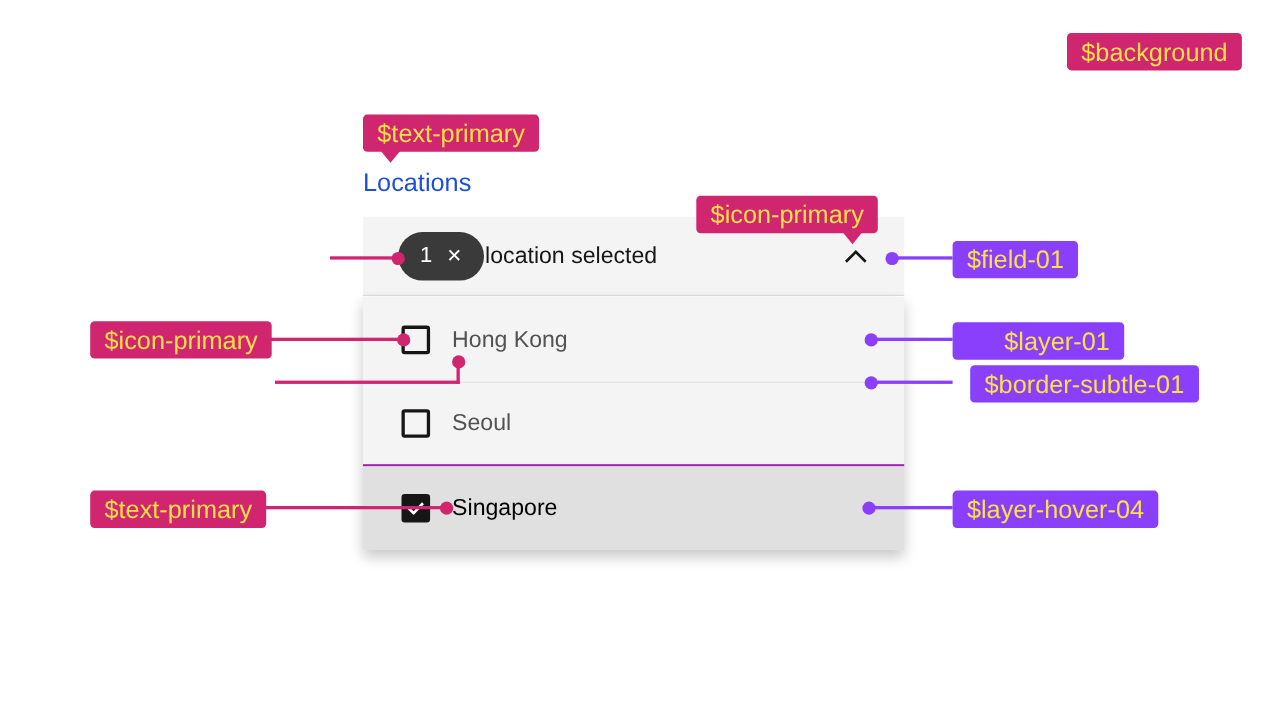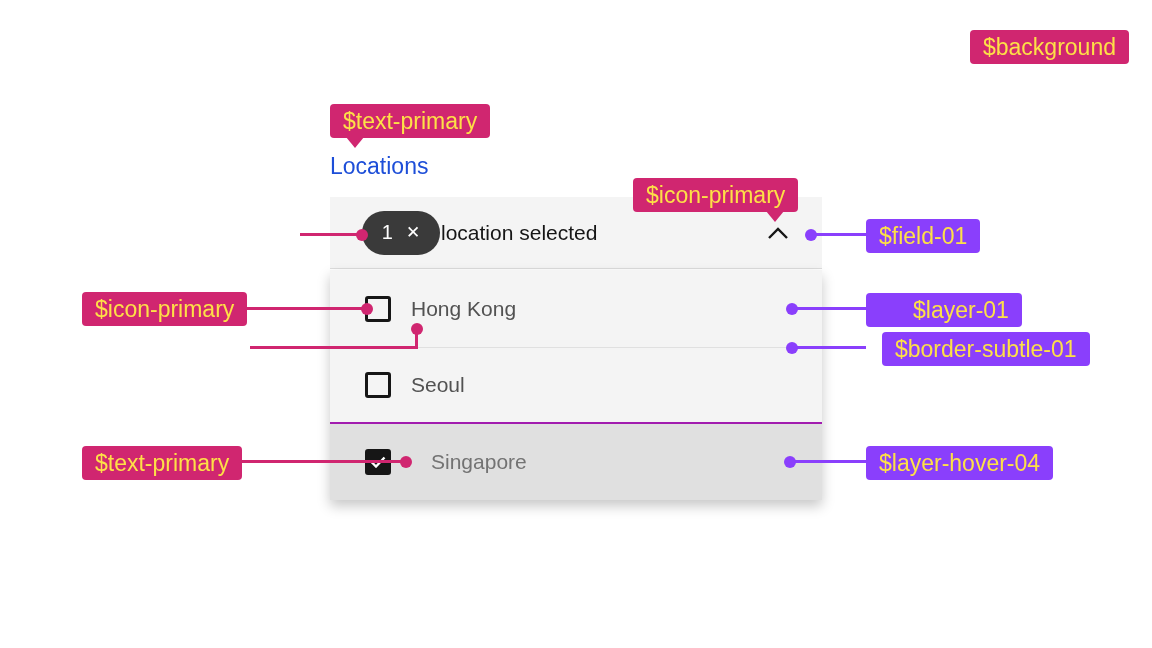--- a/index.html
+++ b/index.html
@@ -72,21 +72,21 @@
   .row.r1{height:78px;border-bottom:1px solid #e0e0e0;}
   .row.r2{height:76px;border-bottom:2px solid #a21caf;}
   .row.r3{height:76px;background:#e0e0e0;}
   .cb{
     width:26px;height:26px;border:3px solid #161616;border-radius:3px;margin-right:20px;
     box-sizing:border-box;flex:none;display:flex;align-items:center;justify-content:center;background:transparent;
   }
   .cb.checked{background:#161616;border-color:#161616;}
   .opt-label{font-size:21px;}
   .opt-label.sec{color:#525252;}
-  .opt-label.pri{color:#737373;margin-left:20px;}
+  .opt-label.pri{color:#000000;}
 </style>
 </head>
 <body>
 
 <div class="canvas">
 
   <div class="dd-label">Locations</div>
 
   <div class="field">
     <div class="tag">

